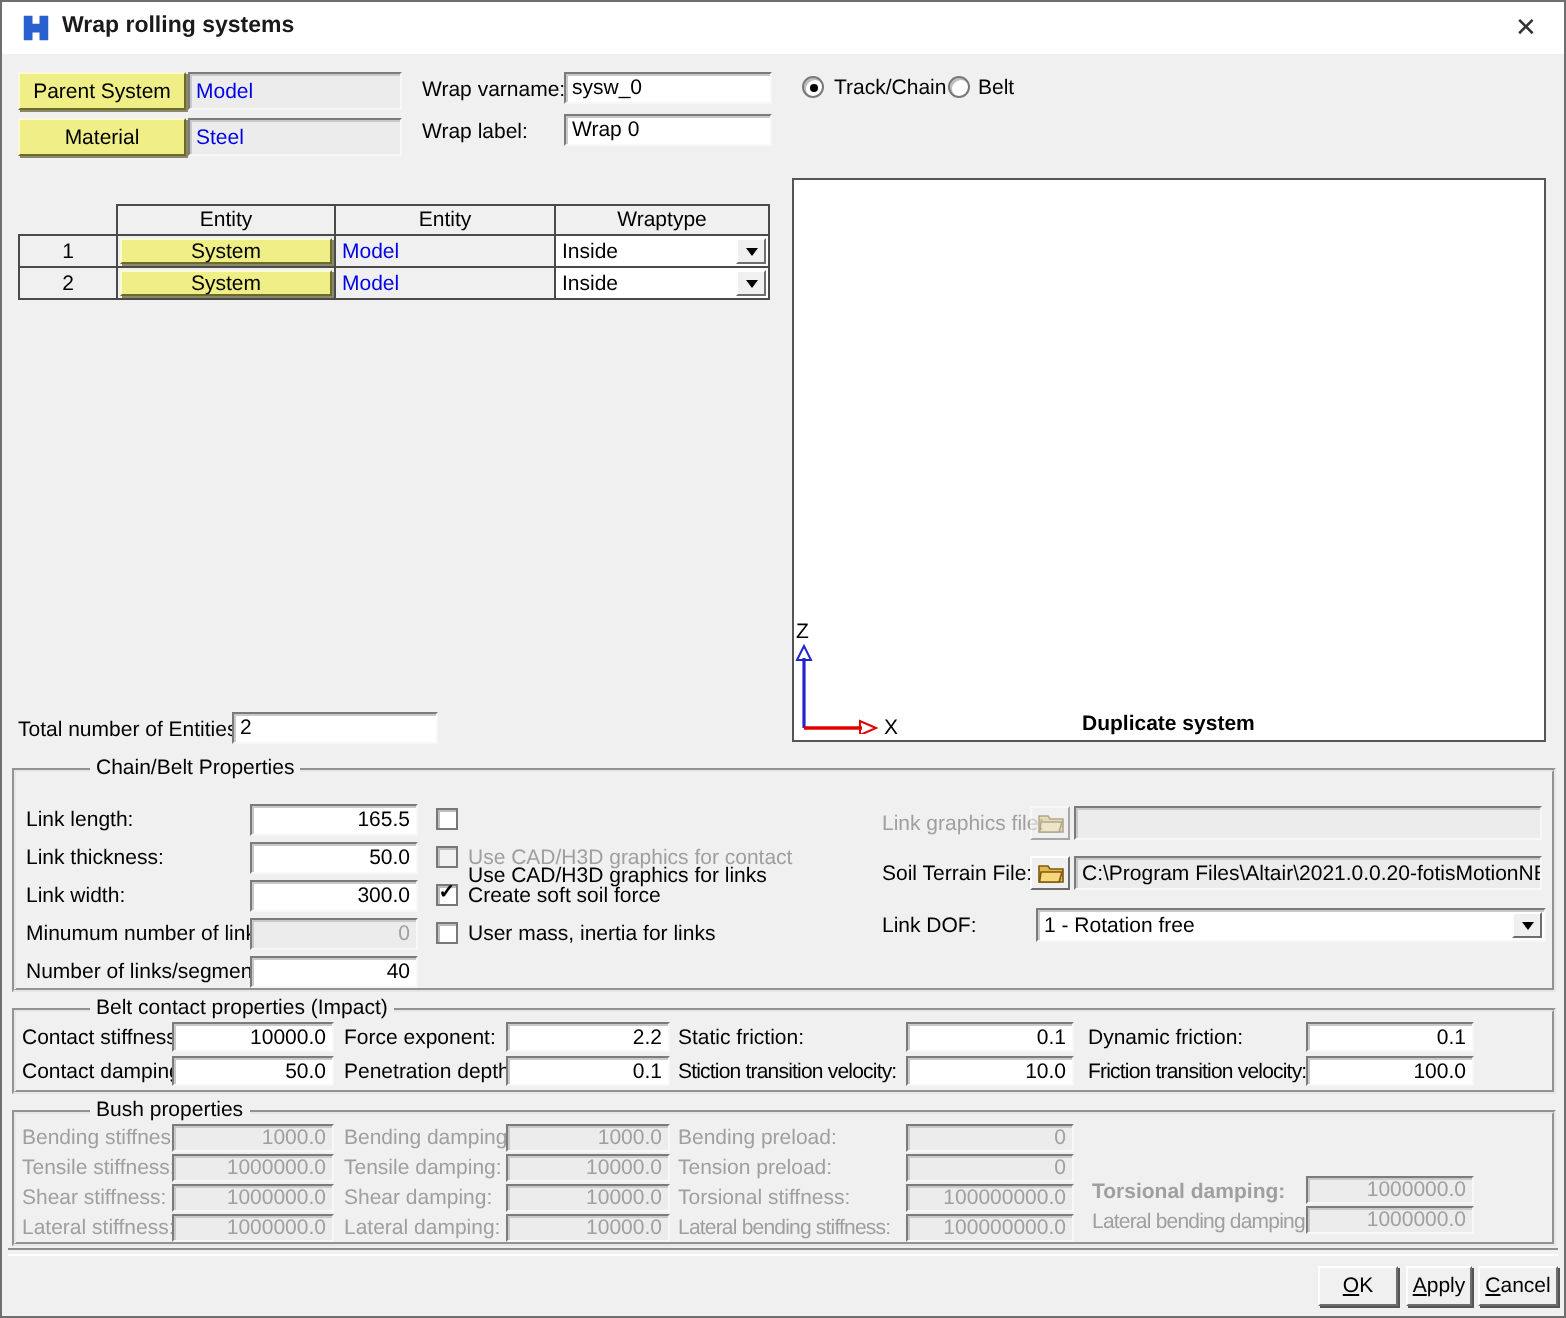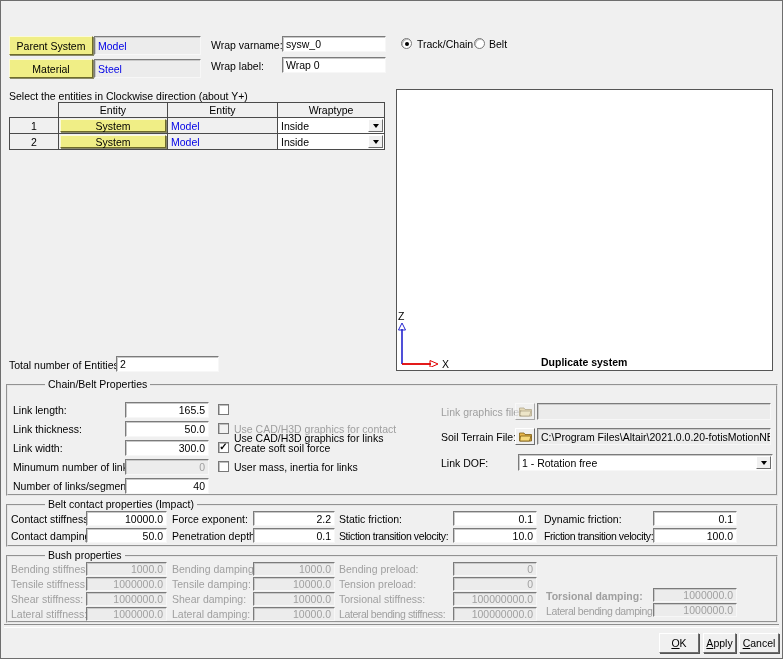--- a/index.html
+++ b/index.html
@@ -38,39 +38,45 @@
   .sep{position:absolute;left:3px;right:3px;top:597px;height:2px;border-top:1px solid #8e8e8e;border-bottom:1px solid #ffffff;}
   .folderbtn{position:absolute;background:#f0f0f0;border:1px solid;border-color:#ffffff #6d6d6d #6d6d6d #ffffff;box-sizing:border-box;display:flex;align-items:center;justify-content:center;}
   .folderbtn.fdis{opacity:.55;filter:grayscale(35%);}
   u{text-decoration:underline;}
 </style>
 </head>
 <body>
 
 <div class="dialog">
 
+  <div class="titlebar">
+    <svg class="app-icon" viewBox="0 0 16 16">
+      <path d="M1 1 L6 1 L6 5.5 L10 5.5 L10 1 L15 1 L15 15 L10 15 L10 10.5 L6 10.5 L6 15 L1 15 Z" fill="#2a5fd0"></path>
+    </svg>
+    <div class="title-text">Wrap rolling systems</div>
+    <div class="close-btn">✕</div>
+  </div>
 
   <div class="body">
 
     <div class="ybtn" style="left:8px;top:9px;width:84px;height:19px;">Parent System</div>
     <div class="fld roblue" style="left:93px;top:9px;width:107px;height:19px;">Model</div>
     <div class="ybtn" style="left:8px;top:32px;width:84px;height:19px;">Material</div>
     <div class="fld roblue" style="left:93px;top:32px;width:107px;height:19px;">Steel</div>
 
     <div class="lbl" style="left:210px;top:12px;">Wrap varname:</div>
     <div class="fld" style="left:281px;top:9px;width:104px;height:16px;">sysw_0</div>
     <div class="lbl" style="left:210px;top:33px;">Wrap label:</div>
     <div class="fld" style="left:281px;top:30px;width:104px;height:16px;">Wrap 0</div>
 
     <span class="radio checked" style="left:400px;top:11px;"></span>
     <div class="lbl" style="left:416px;top:11px;">Track/Chain</div>
     <span class="radio" style="left:473px;top:11px;"></span>
     <div class="lbl" style="left:488px;top:11px;">Belt</div>
 
-    <div class="lbl" style="left:8px;top:63px;">Select the entities in Clockwise direction (about Y+)</div>
 
     <div class="tcell" style="left:57px;top:75px;width:110px;height:16px;">Entity</div>
     <div class="tcell" style="left:166px;top:75px;width:111px;height:16px;">Entity</div>
     <div class="tcell" style="left:276px;top:75px;width:108px;height:16px;">Wraptype</div>
 
     <div class="tcell" style="left:8px;top:90px;width:50px;height:17px;">1</div>
     <div class="tcell" style="left:57px;top:90px;width:110px;height:17px;">
       <div class="ybtn" style="left:1px;top:1px;right:1px;bottom:1px;">System</div>
     </div>
     <div class="tcell left" style="left:166px;top:90px;width:111px;height:17px;color:#0000e6;">Model</div>

